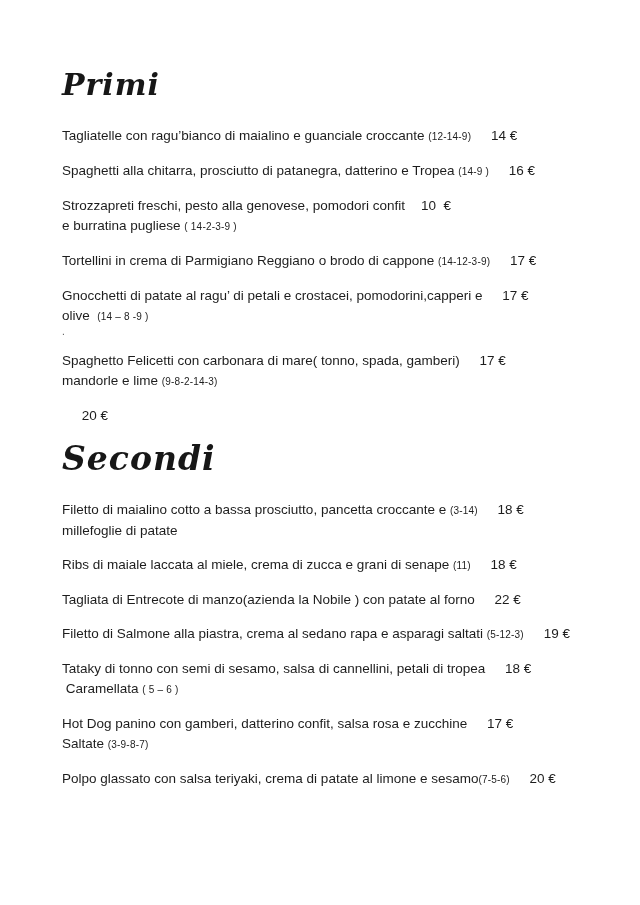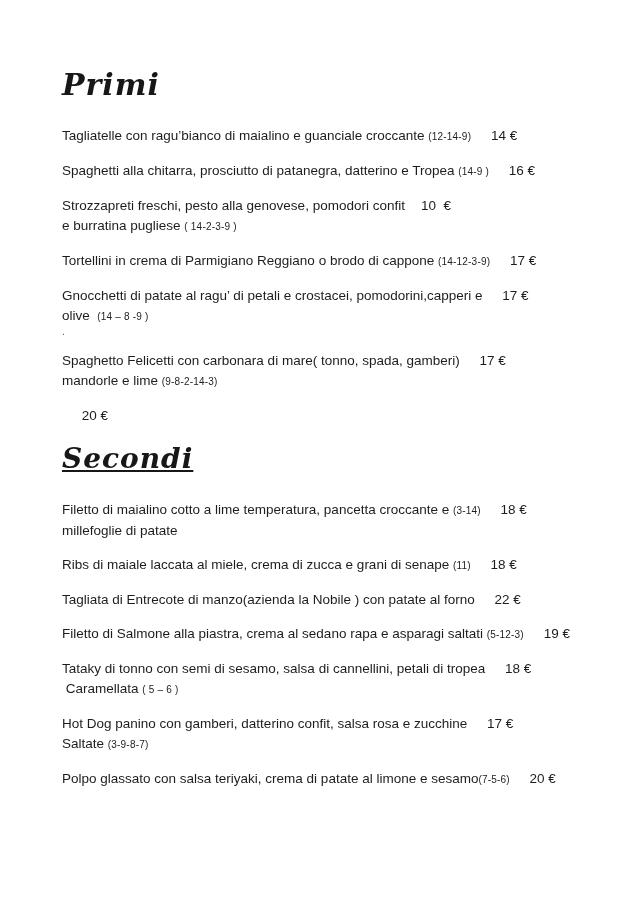--- a/index.html
+++ b/index.html
@@ -24,23 +24,22 @@
     font-family: "DejaVu Serif", serif;
     font-style: italic;
     font-weight: bold;
     font-size: 30px;
     letter-spacing: 1px;
     line-height: 38px;
     margin: 0 0 22px 0;
     color: #171717;
   }
   .section-secondi .section-title {
-    font-size: 28px;
+    font-size: 33px;
     margin-top: 8px;
-    text-decoration: underline;
   }
   .item {
     display: flex;
     justify-content: flex-start;
     align-items: flex-start;
     margin-bottom: 14px;
   }
   .desc {
     font-size: 13.5px;
     line-height: 20px;
@@ -124,21 +123,21 @@
     <div class="item">
       <div class="price">20 €</div>
     </div>
   </section>
 
   <section class="section-secondi">
     <h1 class="section-title">Secondi</h1>
 
     <div class="item">
       <div class="desc">
-        <div class="line"><span>Filetto di maialino cotto a lime temperatura, pancetta croccante e </span><span class="sup">(3-14)</span></div>
+        <div class="line"><span>Filetto di maialino cotto a bassa prosciutto, pancetta croccante e </span><span class="sup">(3-14)</span></div>
         <div class="line"><span>millefoglie di patate</span></div>
       </div>
       <div class="price">18 €</div>
     </div>
 
     <div class="item">
       <div class="desc">
         <div class="line"><span>Ribs di maiale laccata al miele, crema di zucca e grani di senape </span><span class="sup">(11)</span></div>
       </div>
       <div class="price">18 €</div>

